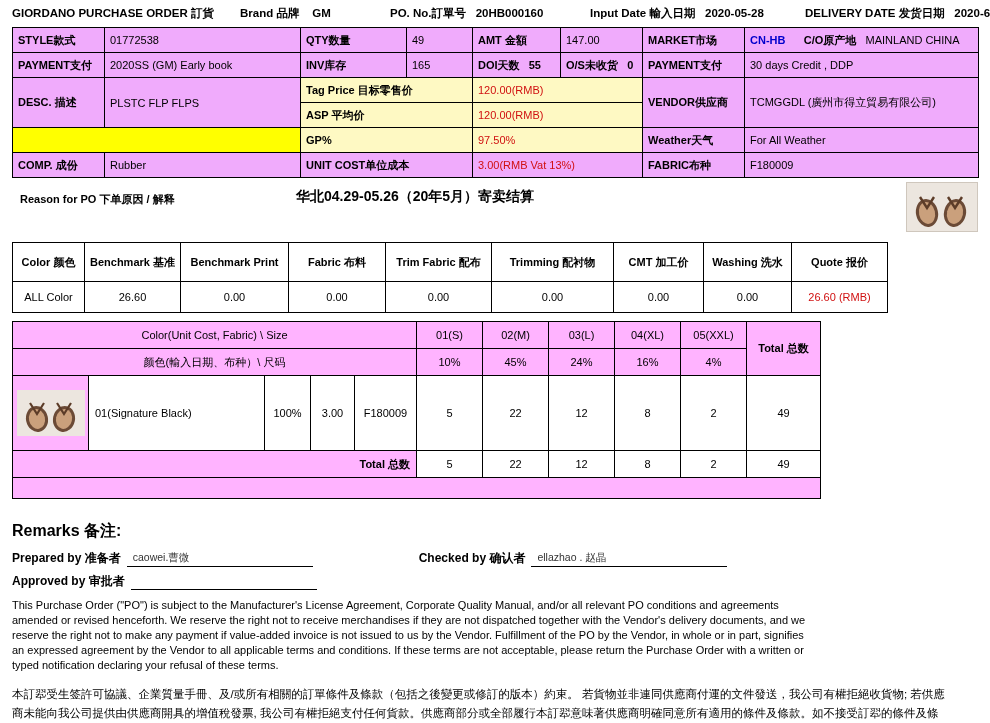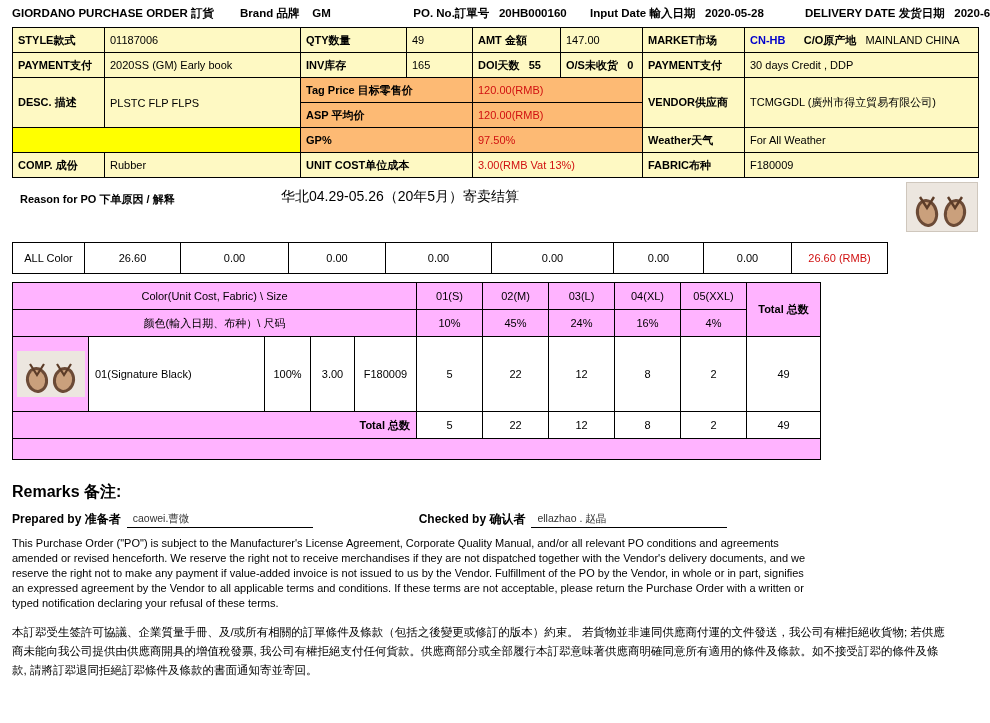--- a/index.html
+++ b/index.html
@@ -16,57 +16,57 @@
   
   .top-header{
     display:flex;align-items:center;
     padding:6px 10px 6px 12px;
     font-weight:bold;font-size:11.5px;
     gap:0;
   }
   .top-header .cell{white-space:nowrap;}
   .th-title{flex:0 0 228px;}
   .th-brand{flex:0 0 150px;}
-  .th-po{flex:0 0 200px;text-align:center;}
+  .th-po{flex:0 0 200px;}
   .th-date{flex:0 0 215px;}
   .th-deliv{flex:0 0 auto;}
 
   
   .info{
     margin:0 10px 0 12px;
     border:1px solid #000;
     border-collapse:collapse;
     width:966px;
     table-layout:fixed;
   }
   .info td{
     border:1px solid #000;
-    background:#fef9c3;
+    background:#f0abfc;
     font-size:11px;
     padding:3px 5px;
     vertical-align:middle;
     height:18px;
   }
   .info td.lbl{font-weight:bold;}
-  .info td.cream{background:#fdba74;}
+  .info td.cream{background:#fef9c3;}
   .info td.nob{border:none;background:#ffff00;}
   .red{color:#d01010;}
   .blue{color:#0000cc;font-weight:bold;}
   .bold{font-weight:bold;}
 
   
   .reason-row{
     position:relative;
     margin:8px 12px 0 12px;
     height:46px;
   }
   .reason-label{font-weight:bold;font-size:11px;position:absolute;left:8px;top:6px;}
   .reason-text{
-    position:absolute;left:269px;top:2px;
-    font-weight:normal;font-size:14px;
+    position:absolute;left:284px;top:2px;
+    font-weight:bold;font-size:14px;
   }
   .thumb{
     position:absolute;right:0;top:-4px;
     width:70px;height:48px;
     background:#efe9e2;
     border:1px solid #cfc7bd;
     overflow:hidden;
   }
   .thumb svg{display:block;}
 
@@ -170,21 +170,21 @@
       <col style="width:106px">
         <col style="width:66px">
       <col style="width:88px">
         <col style="width:82px">
       <col style="width:102px">
         <col style="width:234px">
     </colgroup>
     <tbody>
         <tr>
       <td class="lbl">STYLE款式</td>
-      <td>01187006</td>
+      <td>01772538</td>
       <td class="lbl">QTY数量</td>
       <td>49</td>
       <td class="lbl">AMT 金額</td>
       <td>147.00</td>
       <td class="lbl">MARKET市场</td>
       <td>
         <span class="blue">CN-HB</span>
         &nbsp;&nbsp;&nbsp;&nbsp;
         <span class="bold">C/O原产地</span>
         &nbsp;
@@ -268,20 +268,31 @@
         <col style="width:96px">
         <col style="width:108px">
       <col style="width:97px">
         <col style="width:106px">
         <col style="width:122px">
       <col style="width:90px">
         <col style="width:88px">
         <col style="width:96px">
     </colgroup>
     <tbody>
+        <tr>
+      <th>Color 颜色</th>
+      <th>Benchmark 基准</th>
+      <th>Benchmark Print</th>
+      <th>Fabric 布料</th>
+      <th>Trim Fabric 配布</th>
+      <th>Trimming 配衬物</th>
+      <th>CMT 加工价</th>
+      <th>Washing 洗水</th>
+      <th>Quote 报价</th>
+    </tr>
     <tr>
       <td>ALL Color</td>
       <td class="num">26.60</td>
       <td class="num">0.00</td>
       <td class="num">0.00</td>
       <td class="num">0.00</td>
       <td class="num">0.00</td>
       <td class="num">0.00</td>
       <td class="num">0.00</td>
       <td class="num quote">26.60 (RMB)</td>
@@ -368,18 +379,22 @@
   <div class="remarks">Remarks 备注:</div>
 
   <div class="sigrow">
     <span class="sig-label">Prepared by 准备者</span>
     <span class="sig-line">caowei.曹微</span>
     <span class="sig-gap"></span>
     <span class="sig-label">Checked by 确认者</span>
     <span class="sig-line wide">ellazhao . 赵晶</span>
   </div>
 
+  <div class="approved">
+    <span class="sig-label">Approved by 审批者</span>
+    <span class="sig-line"></span>
+  </div>
 
 
   <div class="para">This Purchase Order ("PO") is subject to the Manufacturer's License Agreement, Corporate Quality Manual, and/or all relevant PO conditions and agreements amended or revised henceforth. We reserve the right not to receive merchandises if they are not dispatched together with the Vendor's delivery documents, and we reserve the right not to make any payment if value-added invoice is not issued to us by the Vendor. Fulfillment of the PO by the Vendor, in whole or in part, signifies an expressed agreement by the Vendor to all applicable terms and conditions. If these terms are not acceptable, please return the Purchase Order with a written or typed notification declaring your refusal of these terms.</div>
   <div class="para-cn">本訂翆受生签許可協議、企業質量手冊、及/或所有相關的訂單條件及條款（包括之後變更或修訂的版本）約束。 若貨物並非連同供應商付運的文件發送，我公司有權拒絕收貨物; 若供應商未能向我公司提供由供應商開具的增值稅發票, 我公司有權拒絕支付任何貨款。供應商部分或全部履行本訂翆意味著供應商明確同意所有適用的條件及條款。如不接受訂翆的條件及條款, 請將訂翆退同拒絕訂翆條件及條款的書面通知寄並寄回。</div>
 
 </div>
 
 </body></html>

